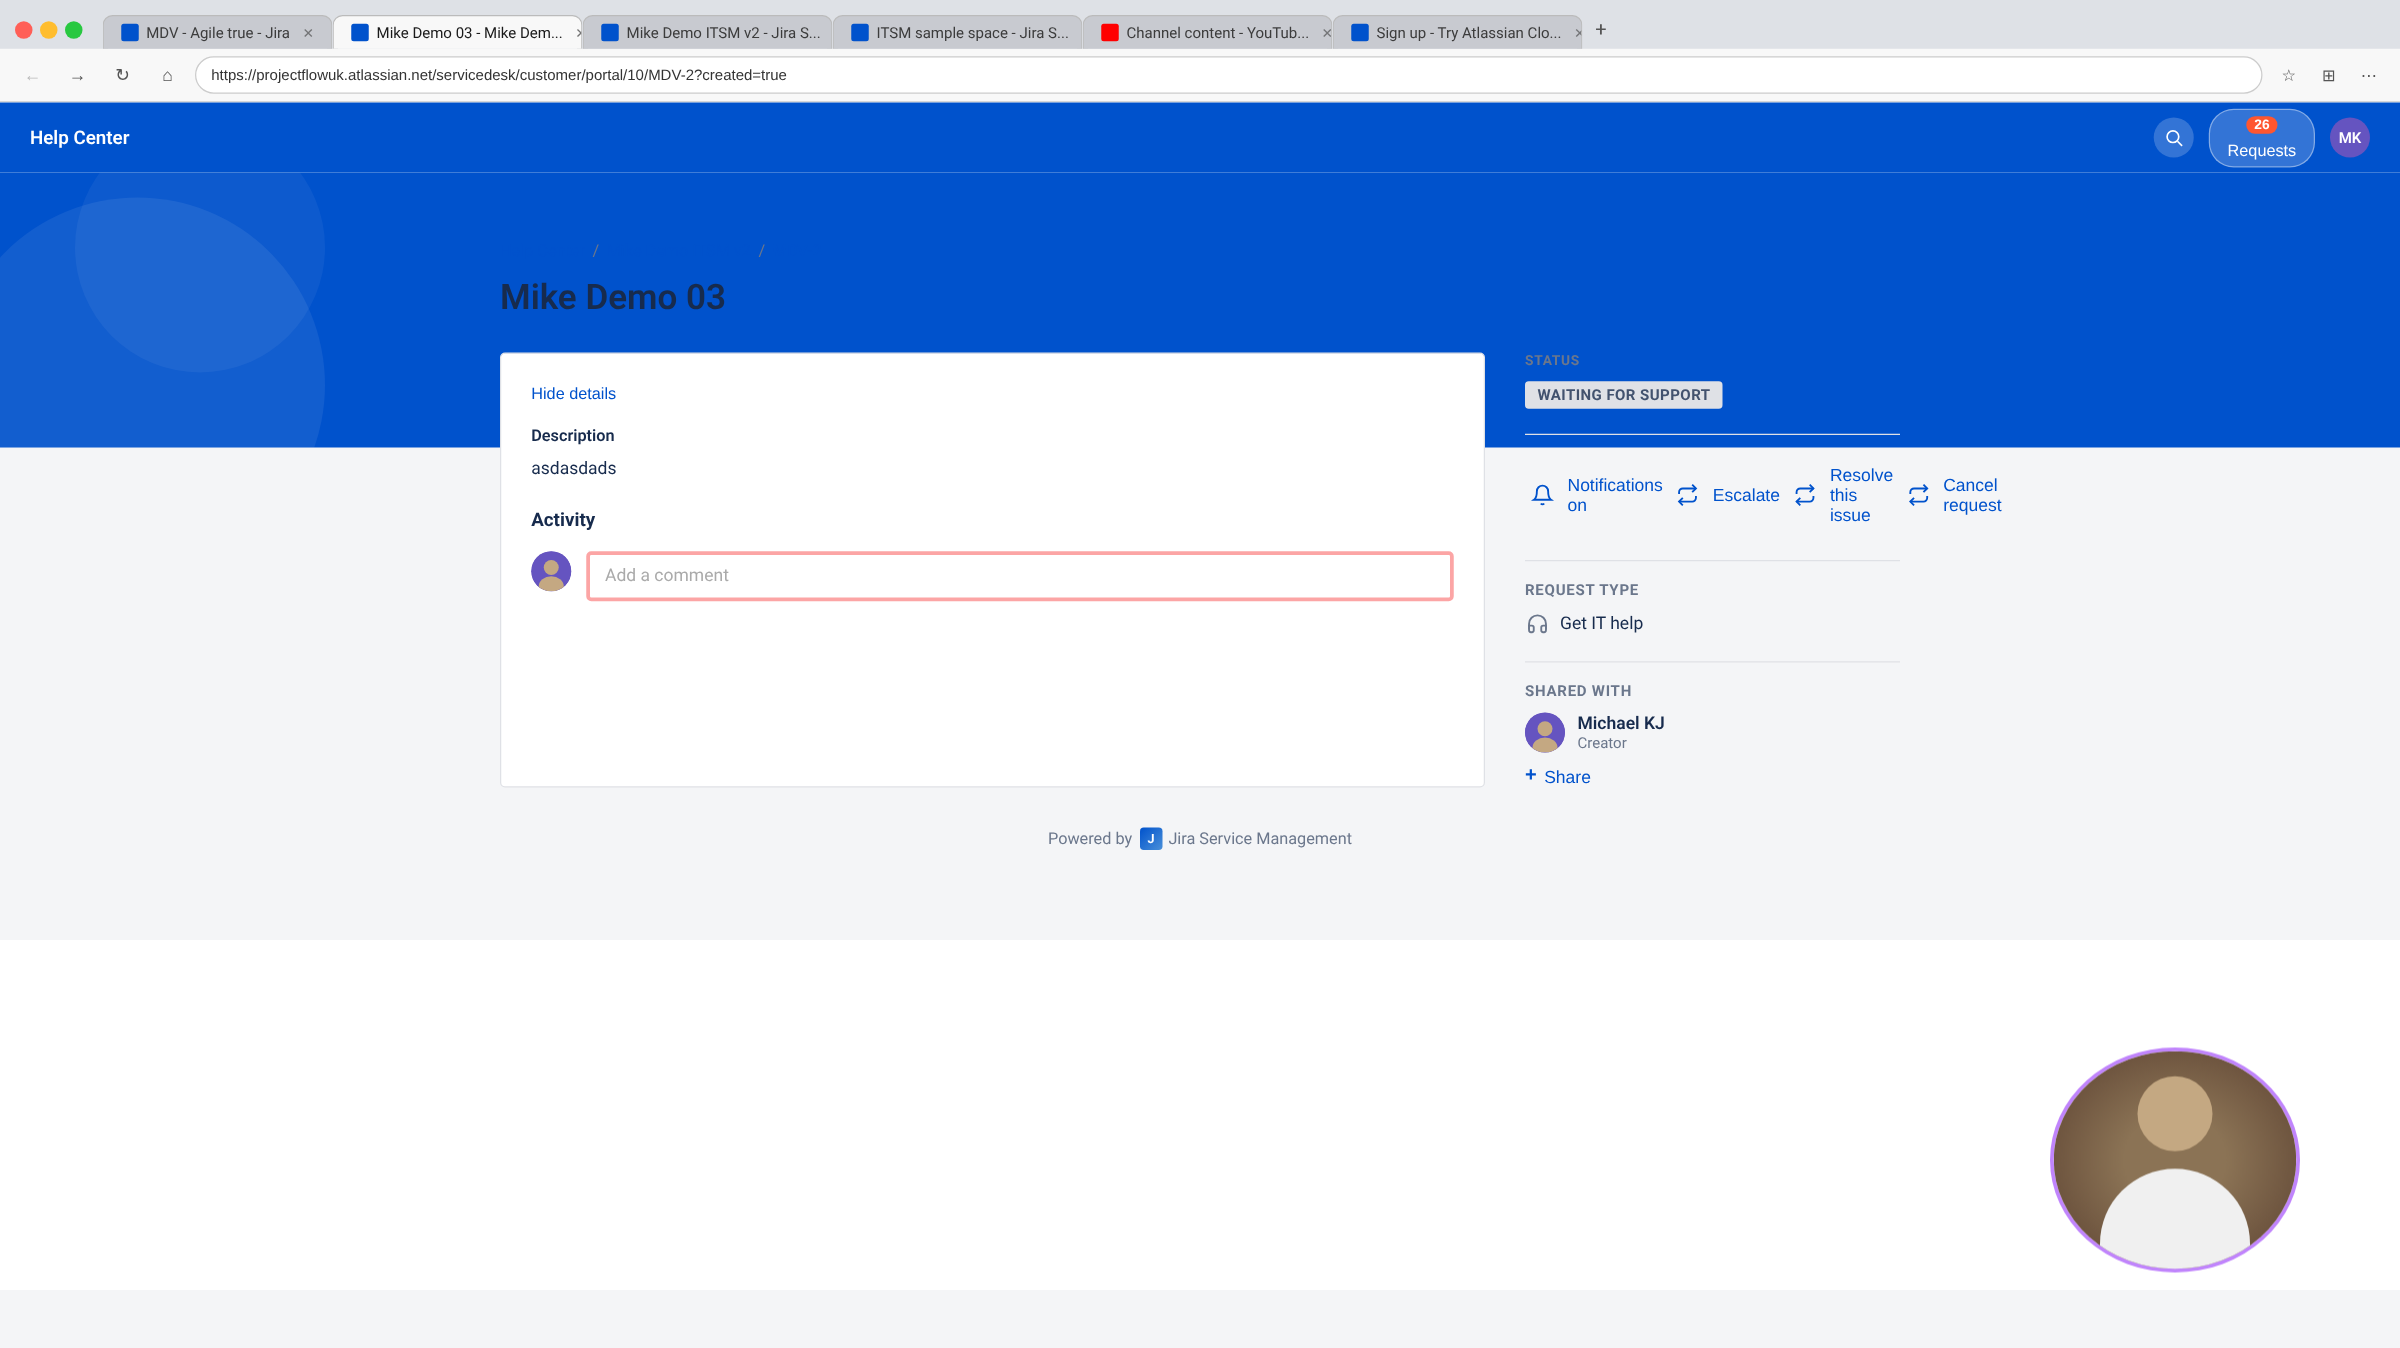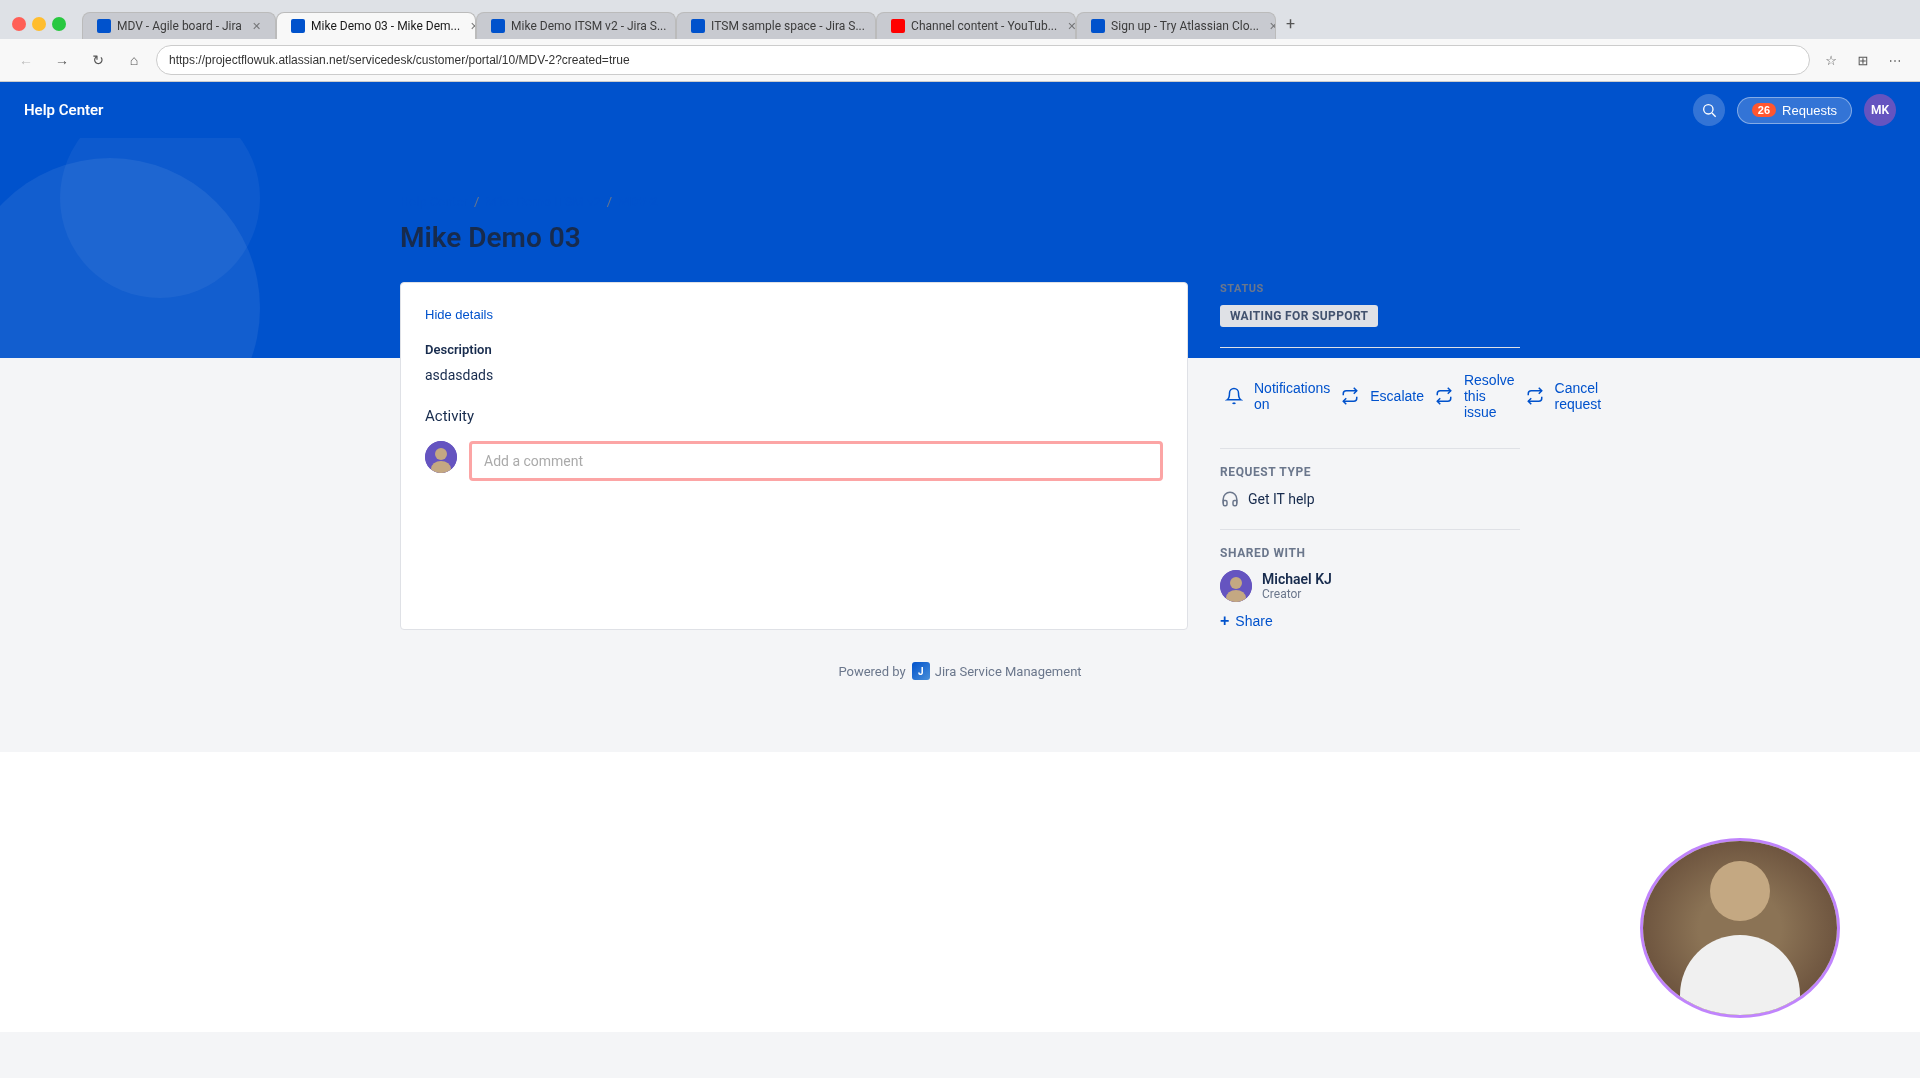--- a/index.html
+++ b/index.html
@@ -27,21 +27,21 @@
     .address-bar { flex: 1; height: 30px; border-radius: 15px; border: 1px solid #ccc; padding: 0 12px; font-size: 12px; color: #333; background: white; outline: none; }
     .toolbar-actions { display: flex; gap: 6px; }
     .toolbar-icon { width: 26px; height: 26px; border-radius: 50%; border: none; background: transparent; cursor: pointer; display: flex; align-items: center; justify-content: center; color: #555; font-size: 13px; }
 
     
     .app { background: white; min-height: 950px; }
     .header { background: #0052cc; color: white; padding: 0 24px; height: 56px; display: flex; align-items: center; justify-content: space-between; }
     .header-logo { font-size: 15px; font-weight: 600; color: white; }
     .header-actions { display: flex; align-items: center; gap: 12px; }
     .search-btn { background: rgba(255,255,255,0.2); border: none; border-radius: 50%; width: 32px; height: 32px; cursor: pointer; color: white; display: flex; align-items: center; justify-content: center; }
-    .requests-btn { background: rgba(255,255,255,0.2); border: 1px solid rgba(255,255,255,0.4); border-radius: 20px; padding: 5px 14px; color: white; font-size: 13px; cursor: pointer; display: flex; align-items: center; gap: 6px; }
+    .requests-btn { background: rgba(255,255,255,0.2); border: 1px solid rgba(255,255,255,0.4); border-radius: 20px; padding: 5px 14px; color: white; font-size: 13px; cursor: pointer; display: flex; align-items: center; gap: 6px; flex-direction: column; }
     .requests-badge { background: #ff5630; border-radius: 10px; padding: 1px 6px; font-size: 11px; font-weight: 700; }
     .avatar { width: 32px; height: 32px; border-radius: 50%; background: #6554c0; display: flex; align-items: center; justify-content: center; color: white; font-size: 12px; font-weight: 600; cursor: pointer; overflow: hidden; }
 
     .hero-bg { background: #0052cc; height: 220px; position: relative; overflow: hidden; }
     .hero-bg::before { content: ''; position: absolute; left: -40px; top: 20px; width: 300px; height: 300px; background: rgba(255,255,255,0.07); border-radius: 50%; }
     .hero-bg::after { content: ''; position: absolute; left: 60px; top: -40px; width: 200px; height: 200px; background: rgba(255,255,255,0.05); border-radius: 50%; }
 
     .content-area { max-width: 1200px; margin: 0 auto; padding: 0 40px; }
     .page-wrapper { position: relative; margin-top: -180px; }
 
@@ -61,21 +61,21 @@
     .meta-avatar { width: 32px; height: 32px; border-radius: 50%; background: #6554c0; display: flex; align-items: center; justify-content: center; color: white; font-size: 12px; font-weight: 600; overflow: hidden; }
     .meta-text { font-size: 13px; color: #172b4d; }
     .meta-text strong { font-weight: 600; }
     .meta-text span { color: #6b778c; }
     .hide-details-btn { color: #0052cc; font-size: 13px; background: none; border: none; cursor: pointer; text-decoration: none; }
 
     .section-label { font-size: 13px; font-weight: 600; color: #172b4d; margin-bottom: 10px; }
     .description-text { font-size: 14px; color: #172b4d; margin-bottom: 24px; }
 
     .activity-section { margin-top: 24px; }
-    .activity-label { font-size: 15px; font-weight: 400; color: #172b4d; margin-bottom: 16px; }
+    .activity-label { font-size: 15px; font-weight: 700; color: #172b4d; margin-bottom: 16px; }
     .comment-row { display: flex; gap: 12px; align-items: flex-start; }
     .comment-avatar { width: 32px; height: 32px; border-radius: 50%; background: #6554c0; overflow: hidden; flex-shrink: 0; }
     .comment-input { flex: 1; height: 40px; border: 3px solid #fca5a5; border-radius: 4px; padding: 0 12px; font-size: 14px; color: #aaa; outline: none; cursor: text; display: flex; align-items: center; background: white; }
 
     
     .sidebar { }
     .status-section { margin-bottom: 20px; }
     .status-label { font-size: 11px; font-weight: 700; color: #6b778c; text-transform: uppercase; letter-spacing: 0.05em; margin-bottom: 10px; }
     .status-badge { display: inline-block; background: #dfe1e6; color: #42526e; font-size: 12px; font-weight: 700; padding: 4px 10px; border-radius: 3px; letter-spacing: 0.03em; }
 
@@ -113,21 +113,21 @@
 <div class="browser-chrome">
   <div class="browser-titlebar">
     <div class="browser-controls">
       <button class="browser-btn close"></button>
       <button class="browser-btn min"></button>
       <button class="browser-btn max"></button>
     </div>
     <div class="browser-tabs">
       <div class="browser-tab">
         <div class="tab-favicon" style="background:#0052cc;"></div>
-        <span>MDV - Agile board - Jira</span>
+        <span>MDV - Agile true - Jira</span>
         <span class="tab-close">✕</span>
       </div>
       <div class="browser-tab active">
         <div class="tab-favicon" style="background:#0052cc;"></div>
         <span>Mike Demo 03 - Mike Dem...</span>
         <span class="tab-close">✕</span>
       </div>
       <div class="browser-tab">
         <div class="tab-favicon" style="background:#0052cc;"></div>
         <span>Mike Demo ITSM v2 - Jira S...</span>

